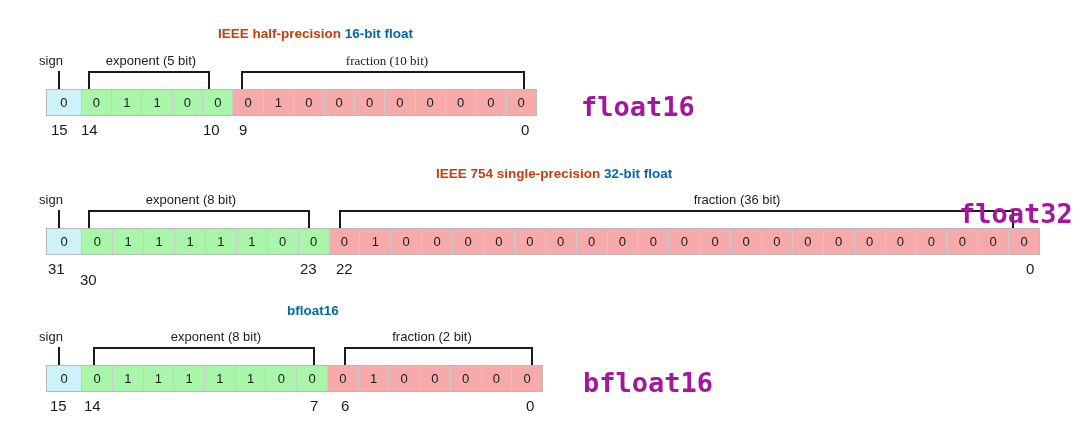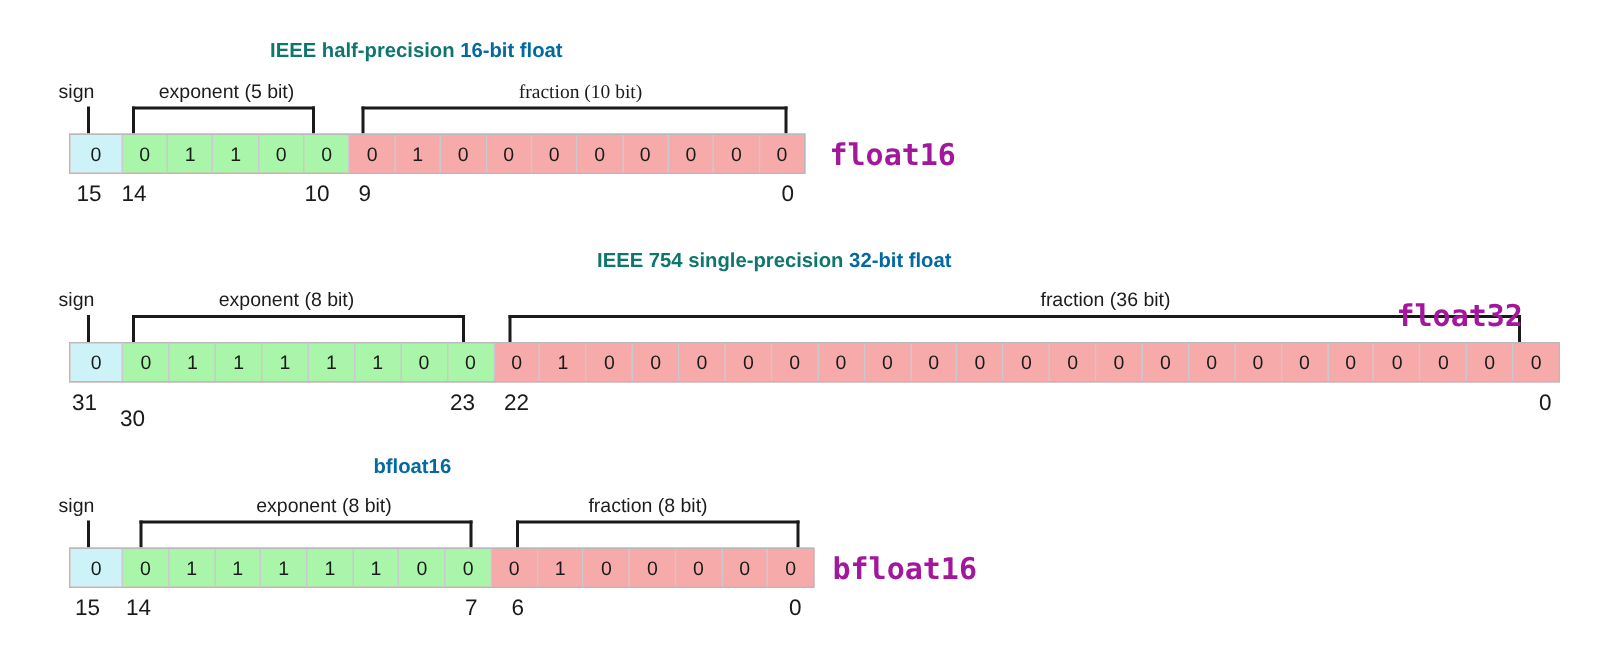--- a/index.html
+++ b/index.html
@@ -30,21 +30,21 @@
   }
 
   
   .fmt-title {
     position: absolute;
     font-size: 13.5px;
     font-weight: bold;
     white-space: nowrap;
     line-height: 1;
   }
-  .fmt-title .blue { color: #0f766e; }
+  .fmt-title .blue { color: #c2410c; margin-left: 38px; }
   .fmt-title .dark { color: #0369a1; }
 
   
   .field-label {
     position: absolute;
     font-size: 13px;
     color: #1c1c1c;
     white-space: nowrap;
     line-height: 1;
     text-align: center;
@@ -92,25 +92,26 @@
     font-size: 15px;
     color: #1a1a1a;
     line-height: 1;
     white-space: nowrap;
   }
 
   
   .type-name {
     position: absolute;
     font-family: "DejaVu Sans Mono", "Liberation Mono", monospace;
-    font-size: 20px;
+    font-size: 27px;
     font-weight: bold;
     color: #a3179c;
     white-space: nowrap;
     line-height: 1;
+    margin-left: 28px;
   }
 </style>
 </head>
 <body>
 
 <div class="diagram">
 
   <div class="fmt-block">
 
     <div class="fmt-title" style="left:180px; top:27px;">
@@ -212,21 +213,21 @@
   </div>
 
   <div class="fmt-block">
 
     <div class="fmt-title" style="left:249px; top:304px;">
       <span class="blue"></span><span class="dark">bfloat16</span>
     </div>
 
     <div class="field-label" style="left:31px; top:330px; width:40px;">sign</div>
     <div class="field-label" style="left:141px; top:330px; width:150px;">exponent (8 bit)</div>
-    <div class="field-label" style="left:352px; top:330px; width:160px;">fraction (8 bit)</div>
+    <div class="field-label" style="left:352px; top:330px; width:160px;">fraction (2 bit)</div>
 
     <div class="sign-tick" style="left:58px; top:347px; height:18px;"></div>
     <div class="bracket" style="left:93px; top:347px; width:222px; height:18px;"></div>
     <div class="bracket" style="left:344px; top:347px; width:189px; height:18px;"></div>
 
     <div class="bitbar" style="left:46px; top:365px; width:497px; height:27px;">
         <div class="bit sign" style="flex: 1.15 1 0px;">0</div>
         <div class="bit exp" style="flex: 1 1 0px;">0</div>
         <div class="bit exp" style="flex: 1 1 0px;">1</div>
         <div class="bit exp" style="flex: 1 1 0px;">1</div>

